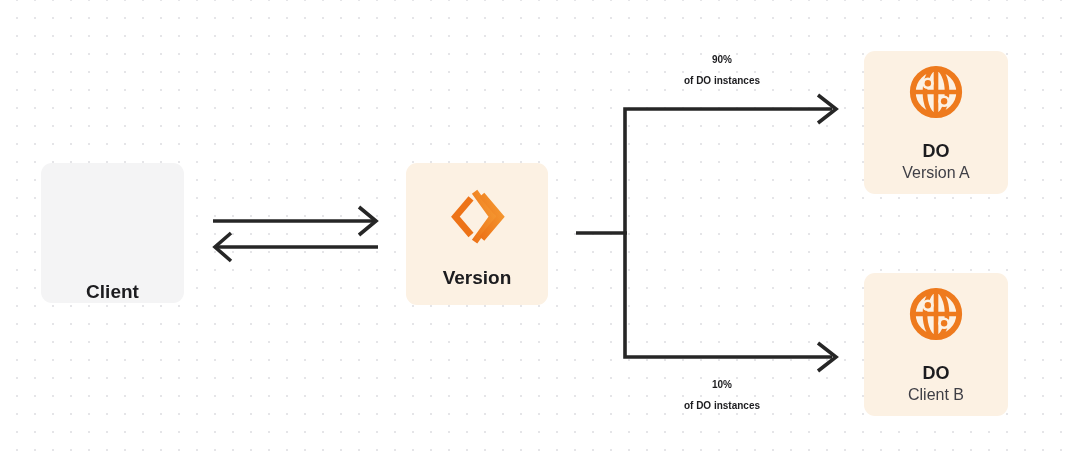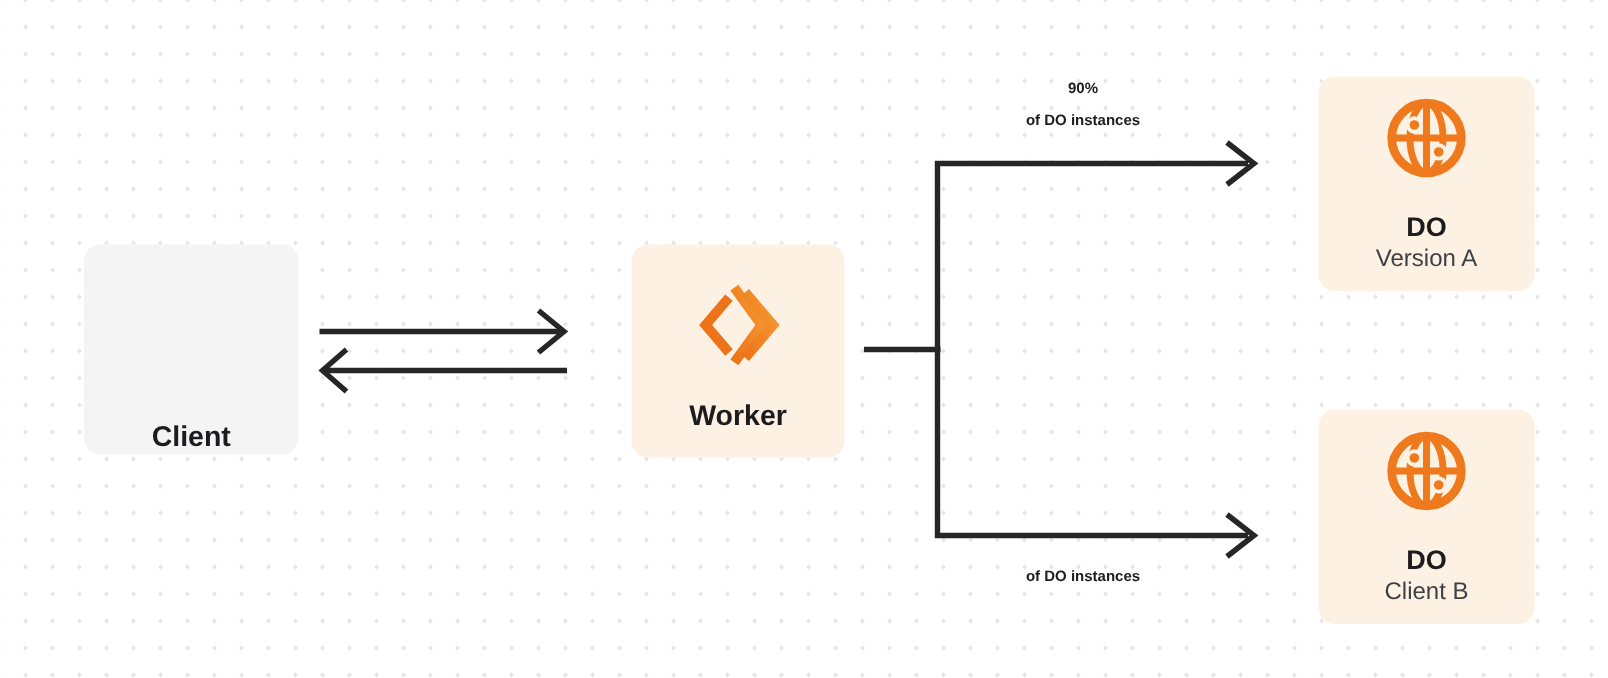--- a/index.html
+++ b/index.html
@@ -23,21 +23,20 @@
     font-family:"Liberation Sans", sans-serif;
     overflow:hidden;
   }
   .connector-layer{position:absolute;left:0;top:0;width:1072px;height:452px;z-index:1;}
   .node{
     position:absolute;
     border-radius:11px;
     display:flex;flex-direction:column;align-items:center;
     box-sizing:border-box;
     z-index:2;
-    margin-left:15px;
   }
   .node-client{
     left:41px;top:163px;width:143px;height:140px;
     background:var(--node-gray);
     justify-content:flex-end;
   }
   .node-client .node-label{font-size:19px;font-weight:bold;color:var(--text-primary);}
   .node-worker{
     left:406px;top:163px;width:142px;height:142px;
     background:var(--node-cream);
@@ -100,28 +99,29 @@
   </div>
 
   <div class="node node-worker">
     <svg class="icon-box" width="62" height="60" viewBox="0 0 100 100">
       <g fill="none" stroke-width="11" stroke-linejoin="miter" stroke-linecap="butt">
         <polyline points="40,19 14,49.5 40,80" stroke="#ED7318"></polyline>
         <polyline points="46,8 76,49.5 46,91" stroke="url(#wgrad)"></polyline>
         <polyline points="58,13 89,49.5 58,86" stroke="url(#wgrad)"></polyline>
       </g>
     </svg>
-    <span class="node-label">Worker</span>
+    <span class="node-label">Version</span>
   </div>
 
   <div class="route-label route-label-top">
     <div>90%</div>
     <div>of DO instances</div>
   </div>
   <div class="route-label route-label-bottom">
+    <div>10%</div>
     <div>of DO instances</div>
   </div>
 
   <div class="node node-do node-do-a">
     <svg class="icon-box" width="58" height="58" viewBox="0 0 100 100">
       <g stroke="var(--accent-orange,#EE7A1D)" fill="none">
         <circle cx="50" cy="50" r="40" stroke-width="10"></circle>
         <ellipse cx="50" cy="50" rx="19" ry="40" stroke-width="8"></ellipse>
         <line x1="50" y1="10" x2="50" y2="90" stroke-width="8"></line>
         <line x1="10" y1="50" x2="90" y2="50" stroke-width="8"></line>

